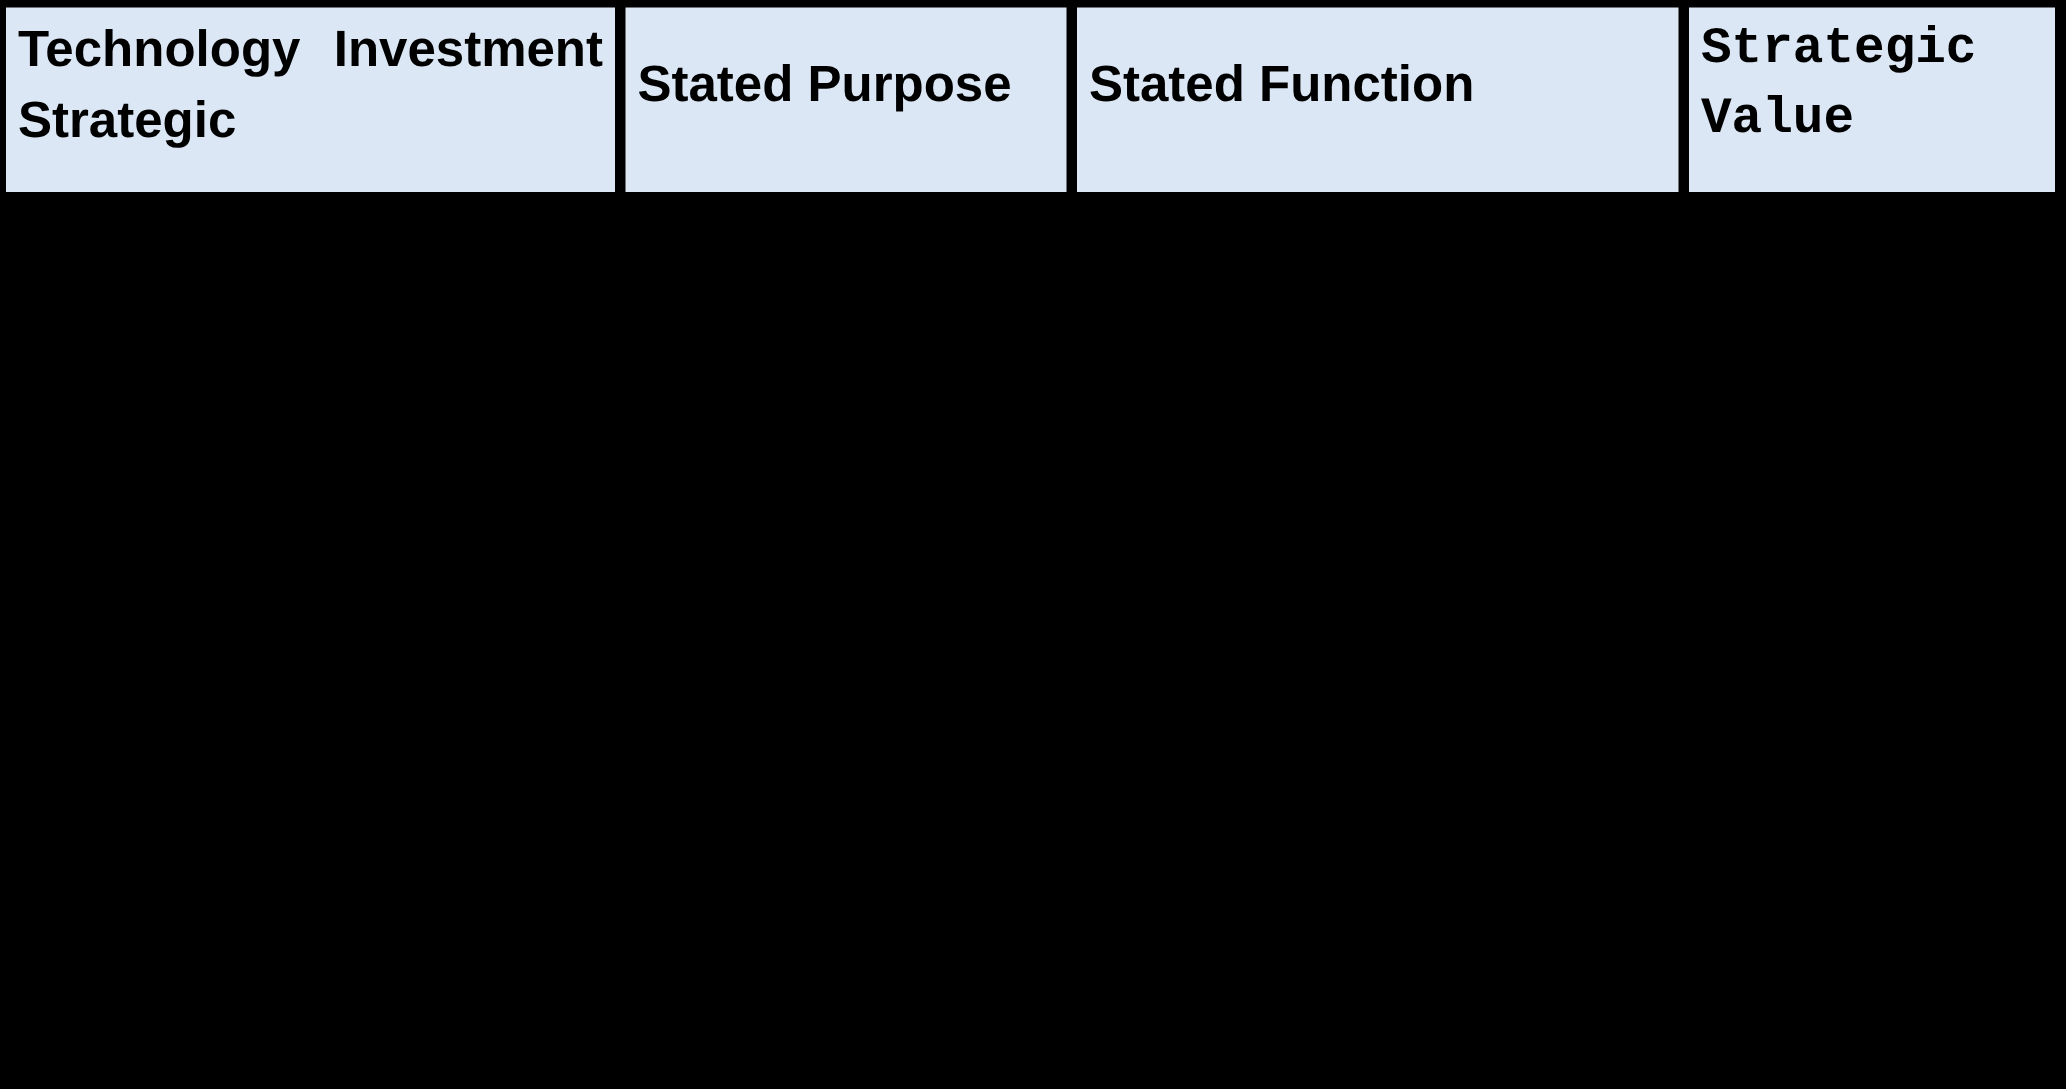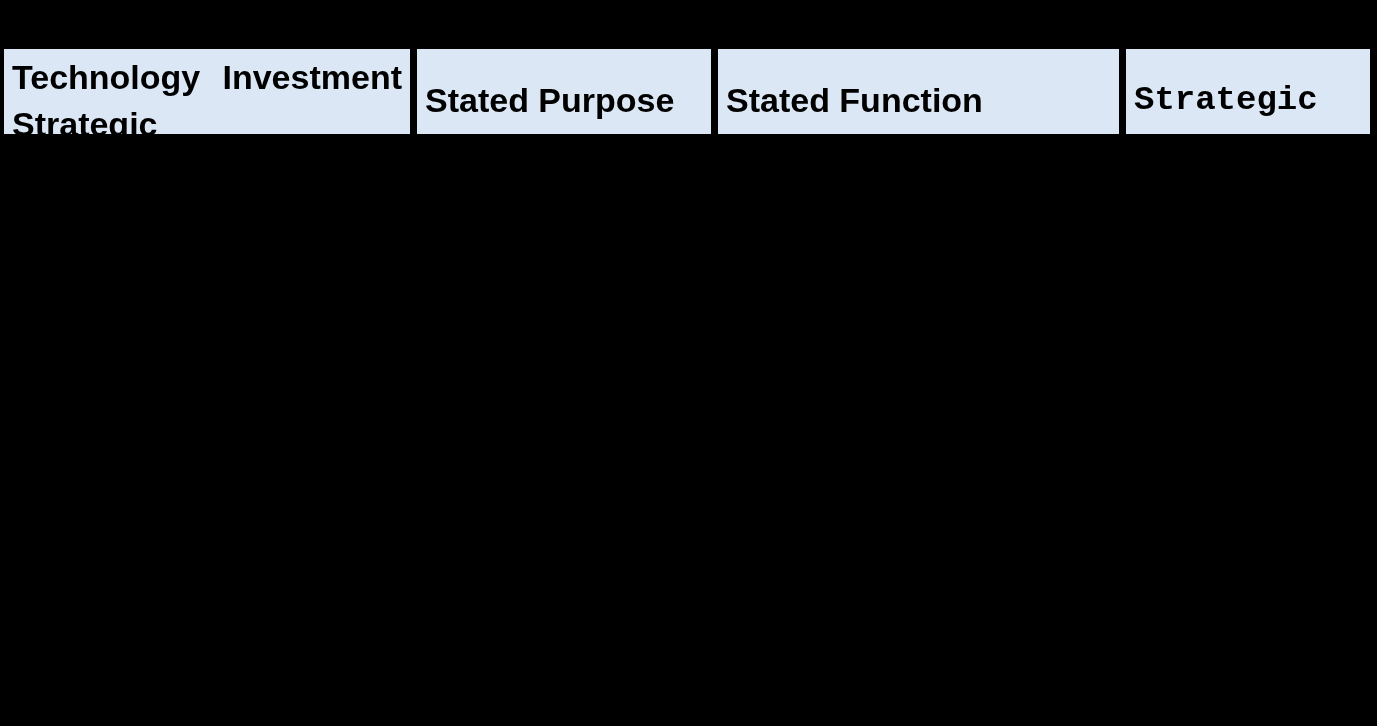--- a/index.html
+++ b/index.html
@@ -17,21 +17,20 @@
   .doc-table {
     position: relative;
     width: 1377px;
     height: 726px;
   }
   .header-row {
     position: absolute;
     top: 5px;
     left: 4px;
     display: flex;
-    margin-top: 44px;
   }
   .cell {
     height: 123px;
     background: var(--header-bg, #dbe7f4);
     box-sizing: border-box;
     padding: 5px 8px 25px 8px;
     display: flex;
     align-items: center;
     color: var(--header-text, #000000);
     font-weight: bold;
@@ -79,19 +78,20 @@
 
     <div class="cell c3">
       <div class="lines">
         <div class="line">Stated Function</div>
       </div>
     </div>
 
     <div class="cell c4">
       <div class="lines">
         <div class="line">Strategic</div>
+        <div class="line">Value</div>
       </div>
     </div>
 
   </div>
 
   <div class="table-body"></div>
 </div>
 
 </body></html>

